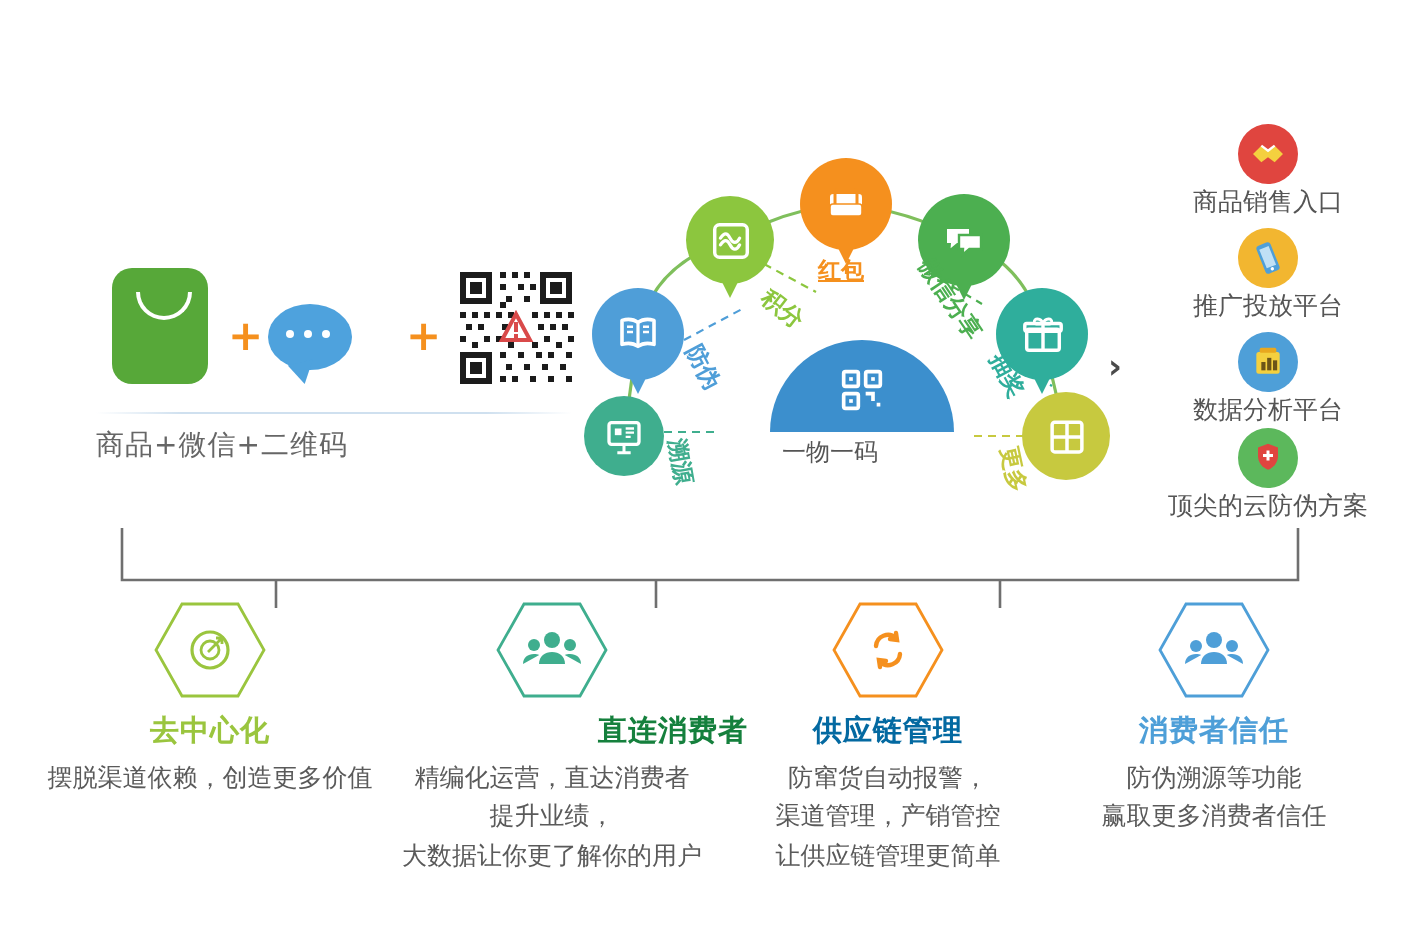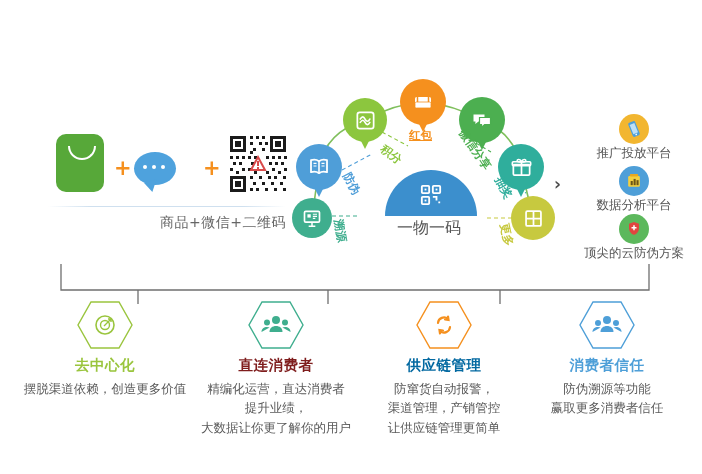--- a/index.html
+++ b/index.html
@@ -96,21 +96,21 @@
   #formula-rule {
     position: absolute;
     left: 0px; top: 78px;
     width: 238px; height: 1px;
     background: linear-gradient(to right, #ffffff, #cfe0ef 18%, #cfe0ef 82%, #ffffff);
   }
   #formula-caption {
     position: absolute;
     left: 0; top: 86px;
     width: 238px;
-    text-align: right;
+    text-align: left;
     font-size: 14px;
     color: #666;
     letter-spacing: .5px;
   }
 
   
   #arc-diagram {
     left: 286px; top: 66px; width: 272px; height: 190px;
   }
   #arc-svg { position: absolute; left: 0; top: 0; }
@@ -146,24 +146,24 @@
     border-radius: 46px 46px 0 0;
   }
   #dome-qr {
     position: absolute;
     left: 50%; top: 14px;
     margin-left: -11px;
     width: 22px; height: 22px;
   }
   #dome-caption {
     position: absolute;
-    left: 77px; top: 152px;
+    left: 63px; top: 152px;
     width: 132px;
     text-align: center;
-    font-size: 16px;
+    font-size: 12px;
     color: #555;
   }
   #flow-arrow {
     position: absolute;
     left: 268px; top: 108px;
     font-size: 17px;
     color: #4b4b4b;
     font-weight: bold;
   }
 
@@ -400,20 +400,29 @@
         <rect x="5" y="17" width="2" height="2" fill="#fff"></rect>
         <path d="M14 14h4v4M20 20h2" stroke="#fff" stroke-width="2" fill="none"></path>
       </svg>
     </div>
     <div id="dome-caption">一物一码</div>
     <div id="flow-arrow">›</div>
   </div>
 
   <div class="abs" id="outcome-list">
 
+    <div class="outcome" style="top:0px;">
+      <div class="outcome-badge" style="background:#e0453f;">
+        <svg width="20" height="20" viewBox="0 0 24 24">
+          <path d="M3 12l5-5 4 3 4-3 5 5-5 5-4-3-4 3z" fill="#f4d03f"></path>
+          <path d="M8 7l4 3 4-3" fill="none" stroke="#fff" stroke-width="1.4"></path>
+        </svg>
+      </div>
+      <div class="outcome-text">商品销售入口</div>
+    </div>
 
     <div class="outcome" style="top:52px;">
       <div class="outcome-badge" style="background:#f2b630;">
         <svg width="20" height="20" viewBox="0 0 24 24">
           <g transform="rotate(-22 12 12)">
             <rect x="7.5" y="3" width="9" height="18" rx="2" fill="#4e9fd8"></rect>
             <rect x="9" y="5.5" width="6" height="12" fill="#bfe0f5"></rect>
             <circle cx="12" cy="19" r="1" fill="#ffffff"></circle>
           </g>
         </svg>
@@ -474,21 +483,21 @@
           <g transform="translate(28,26)" fill="#3fae8e">
             <circle cx="0" cy="-6" r="4"></circle>
               <path d="M-6.5 6c0-4 3-6 6.5-6s6.5 2 6.5 6z"></path>
             <circle cx="-9" cy="-3.5" r="3"></circle>
               <path d="M-14.5 6c0-3.2 2.4-5 5.5-5 1 0 1.9.2 2.6.5"></path>
             <circle cx="9" cy="-3.5" r="3"></circle>
               <path d="M14.5 6c0-3.2-2.4-5-5.5-5-1 0-1.9.2-2.6.5"></path>
           </g>
         </svg>
       </div>
-      <div class="feature-title" style="color:#7f1d1d;">直连消费者</div>
+      <div class="feature-title" style="color:#15803d;text-align:right;">直连消费者</div>
       <div class="feature-body">精编化运营，直达消费者</div>
       <div class="feature-body">提升业绩，</div>
       <div class="feature-body">大数据让你更了解你的用户</div>
     </div>
 
     <div class="feature" style="left:349px; width:190px;">
       <div class="hex-wrap">
         <svg width="56" height="50" viewBox="0 0 56 50">
           <polygon points="14,2 42,2 55,25 42,48 14,48 1,25" fill="none" stroke="#f5901e" stroke-width="1.4"></polygon>
           <g transform="translate(28,25)" fill="none" stroke="#f5901e" stroke-width="2.2" stroke-linecap="round">

